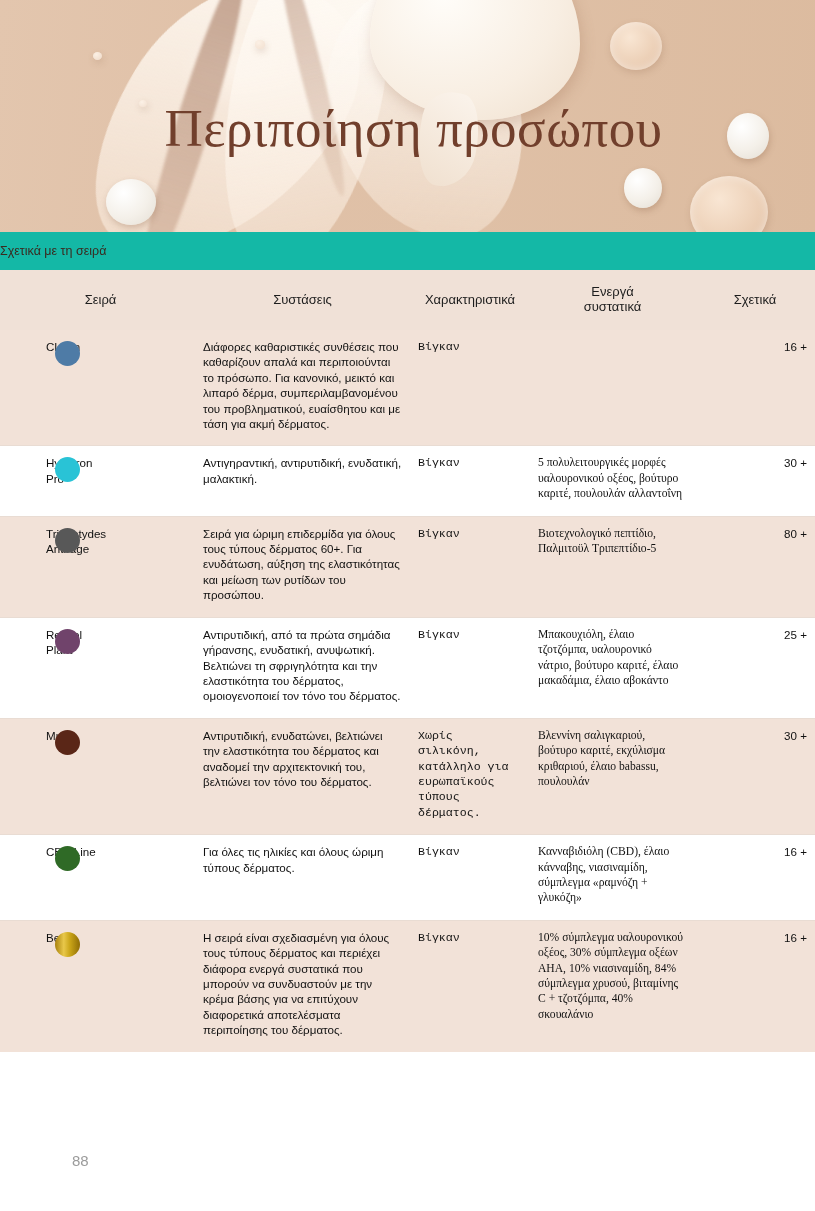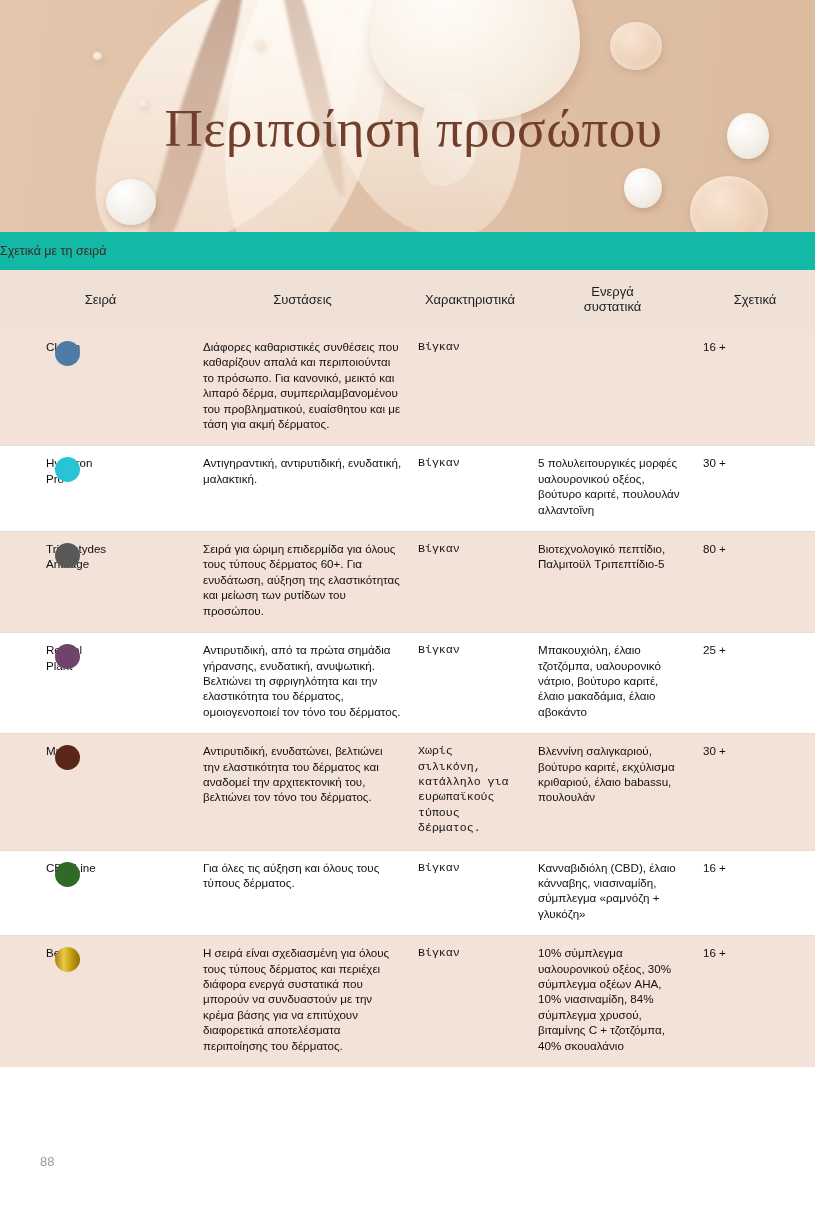--- a/index.html
+++ b/index.html
@@ -178,34 +178,34 @@
     height: 25px;
     border-radius: 50%;
   }
   .series-name {
     display: inline-block;
     margin-left: 38px;
     white-space: pre-line;
   }
   td.rec-cell  { padding-left: 0px; padding-right: 14px; }
   td.char-cell { font-size: 10.6px; padding-top: 10px; font-family: Liberation Mono, monospace; }
-  td.act-cell  { font-size: 10.6px; padding-top: 10px; padding-right: 10px; }
+  td.act-cell  { font-size: 10.6px; padding-top: 10px; padding-right: 10px; font-family: Liberation Serif, serif; }
   td.age-cell  {
     font-size: 15px;
-    text-align: left;
+    text-align: right;
     padding-top: 7px;
     padding-right: 26px;
     white-space: nowrap;
   }
 
   .page-number {
     position: absolute;
-    left: 40px;
+    left: 72px;
     bottom: 42px;
-    font-size: 13px;
+    font-size: 15px;
     color: #9b9b9b;
   }
 </style>
 </head>
 <body>
 
 <div class="hero">
   <div class="hero-bg"></div>
   <div class="smear s1"></div>
   <div class="smear s2"></div>
@@ -281,21 +281,21 @@
       </tr>
       <tr class="alt">
         <td class="series-cell"><span class="swatch" style="background: rgb(90, 38, 23);"></span><span class="series-name">Mucin</span></td>
         <td class="rec-cell">Αντιρυτιδική, ενυδατώνει, βελτιώνει την ελαστικότητα του δέρματος και αναδομεί την αρχιτεκτονική του, βελτιώνει τον τόνο του δέρματος.</td>
         <td class="char-cell">Χωρίς σιλικόνη, κατάλληλο για ευρωπαϊκούς τύπους δέρματος.</td>
         <td class="act-cell">Βλεννίνη σαλιγκαριού, βούτυρο καριτέ, εκχύλισμα κριθαριού, έλαιο babassu, πουλουλάν</td>
         <td class="age-cell">30 +</td>
       </tr>
       <tr class="plain">
         <td class="series-cell"><span class="swatch" style="background: rgb(47, 106, 38);"></span><span class="series-name">CBD Line</span></td>
-        <td class="rec-cell">Για όλες τις αύξηση και όλους τους τύπους δέρματος.</td>
+        <td class="rec-cell">Για όλες τις ηλικίες και όλους ώριμη τύπους δέρματος.</td>
         <td class="char-cell">Βίγκαν</td>
         <td class="act-cell">Κανναβιδιόλη (CBD), έλαιο κάνναβης, νιασιναμίδη, σύμπλεγμα «ραμνόζη + γλυκόζη»</td>
         <td class="age-cell">16 +</td>
       </tr>
       <tr class="alt">
         <td class="series-cell"><span class="swatch" style="background: linear-gradient(90deg, rgb(168, 129, 13) 0%, rgb(233, 200, 74) 35%, rgb(202, 165, 24) 60%, rgb(143, 109, 5) 100%);"></span><span class="series-name">BeBu</span></td>
         <td class="rec-cell">Η σειρά είναι σχεδιασμένη για όλους τους τύπους δέρματος και περιέχει διάφορα ενεργά συστατικά που μπορούν να συνδυαστούν με την κρέμα βάσης για να επιτύχουν διαφορετικά αποτελέσματα περιποίησης του δέρματος.</td>
         <td class="char-cell">Βίγκαν</td>
         <td class="act-cell">10% σύμπλεγμα υαλουρονικού οξέος, 30% σύμπλεγμα οξέων AHA, 10% νιασιναμίδη, 84% σύμπλεγμα χρυσού, βιταμίνης C + τζοτζόμπα, 40% σκουαλάνιο</td>
         <td class="age-cell">16 +</td>

